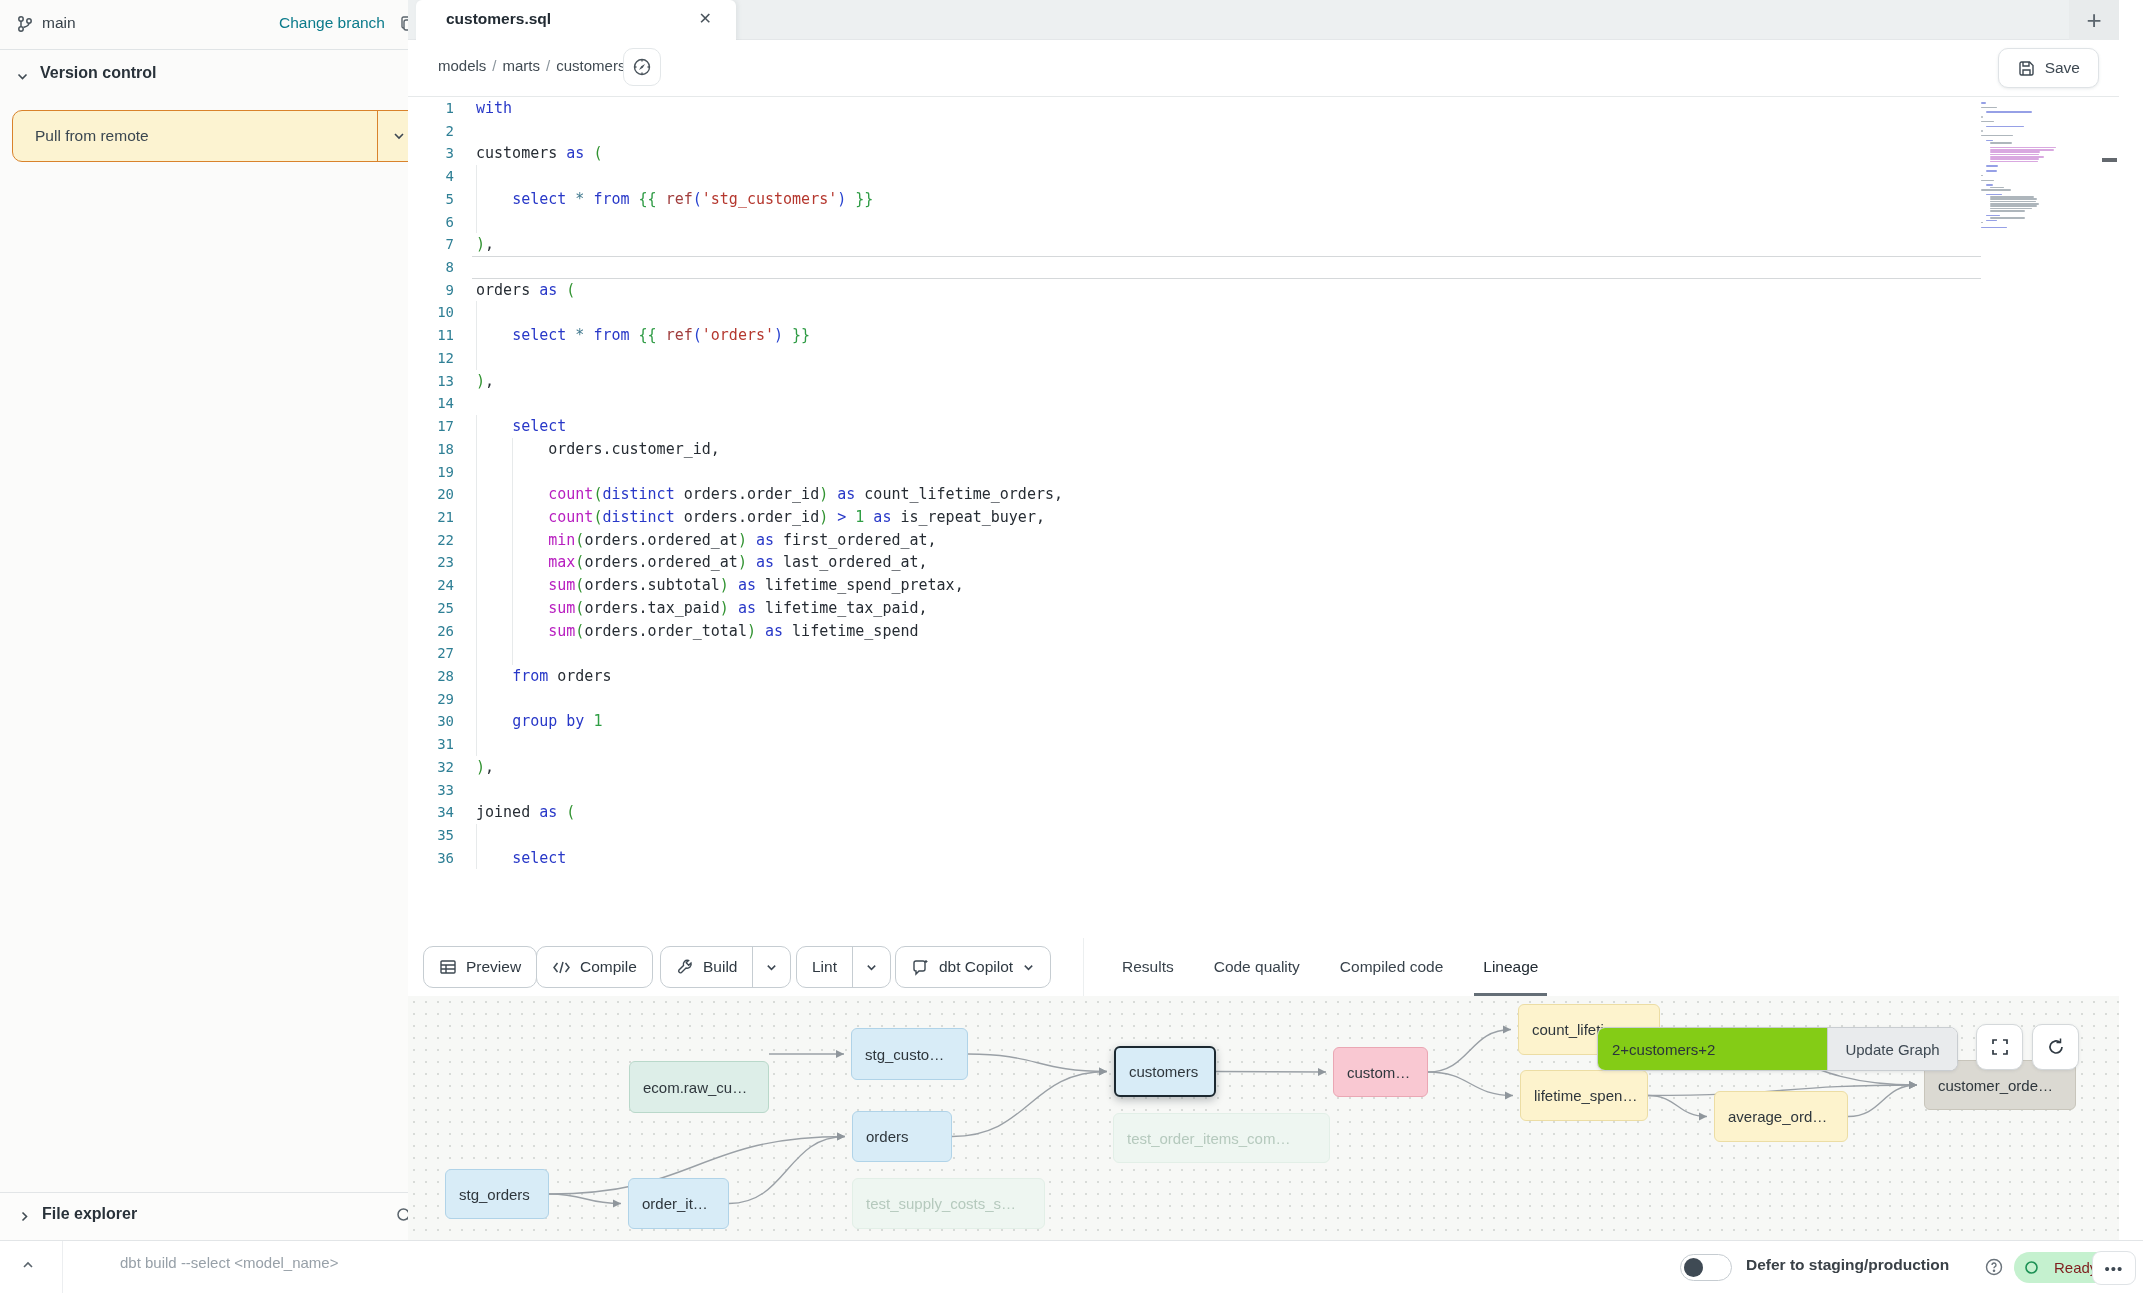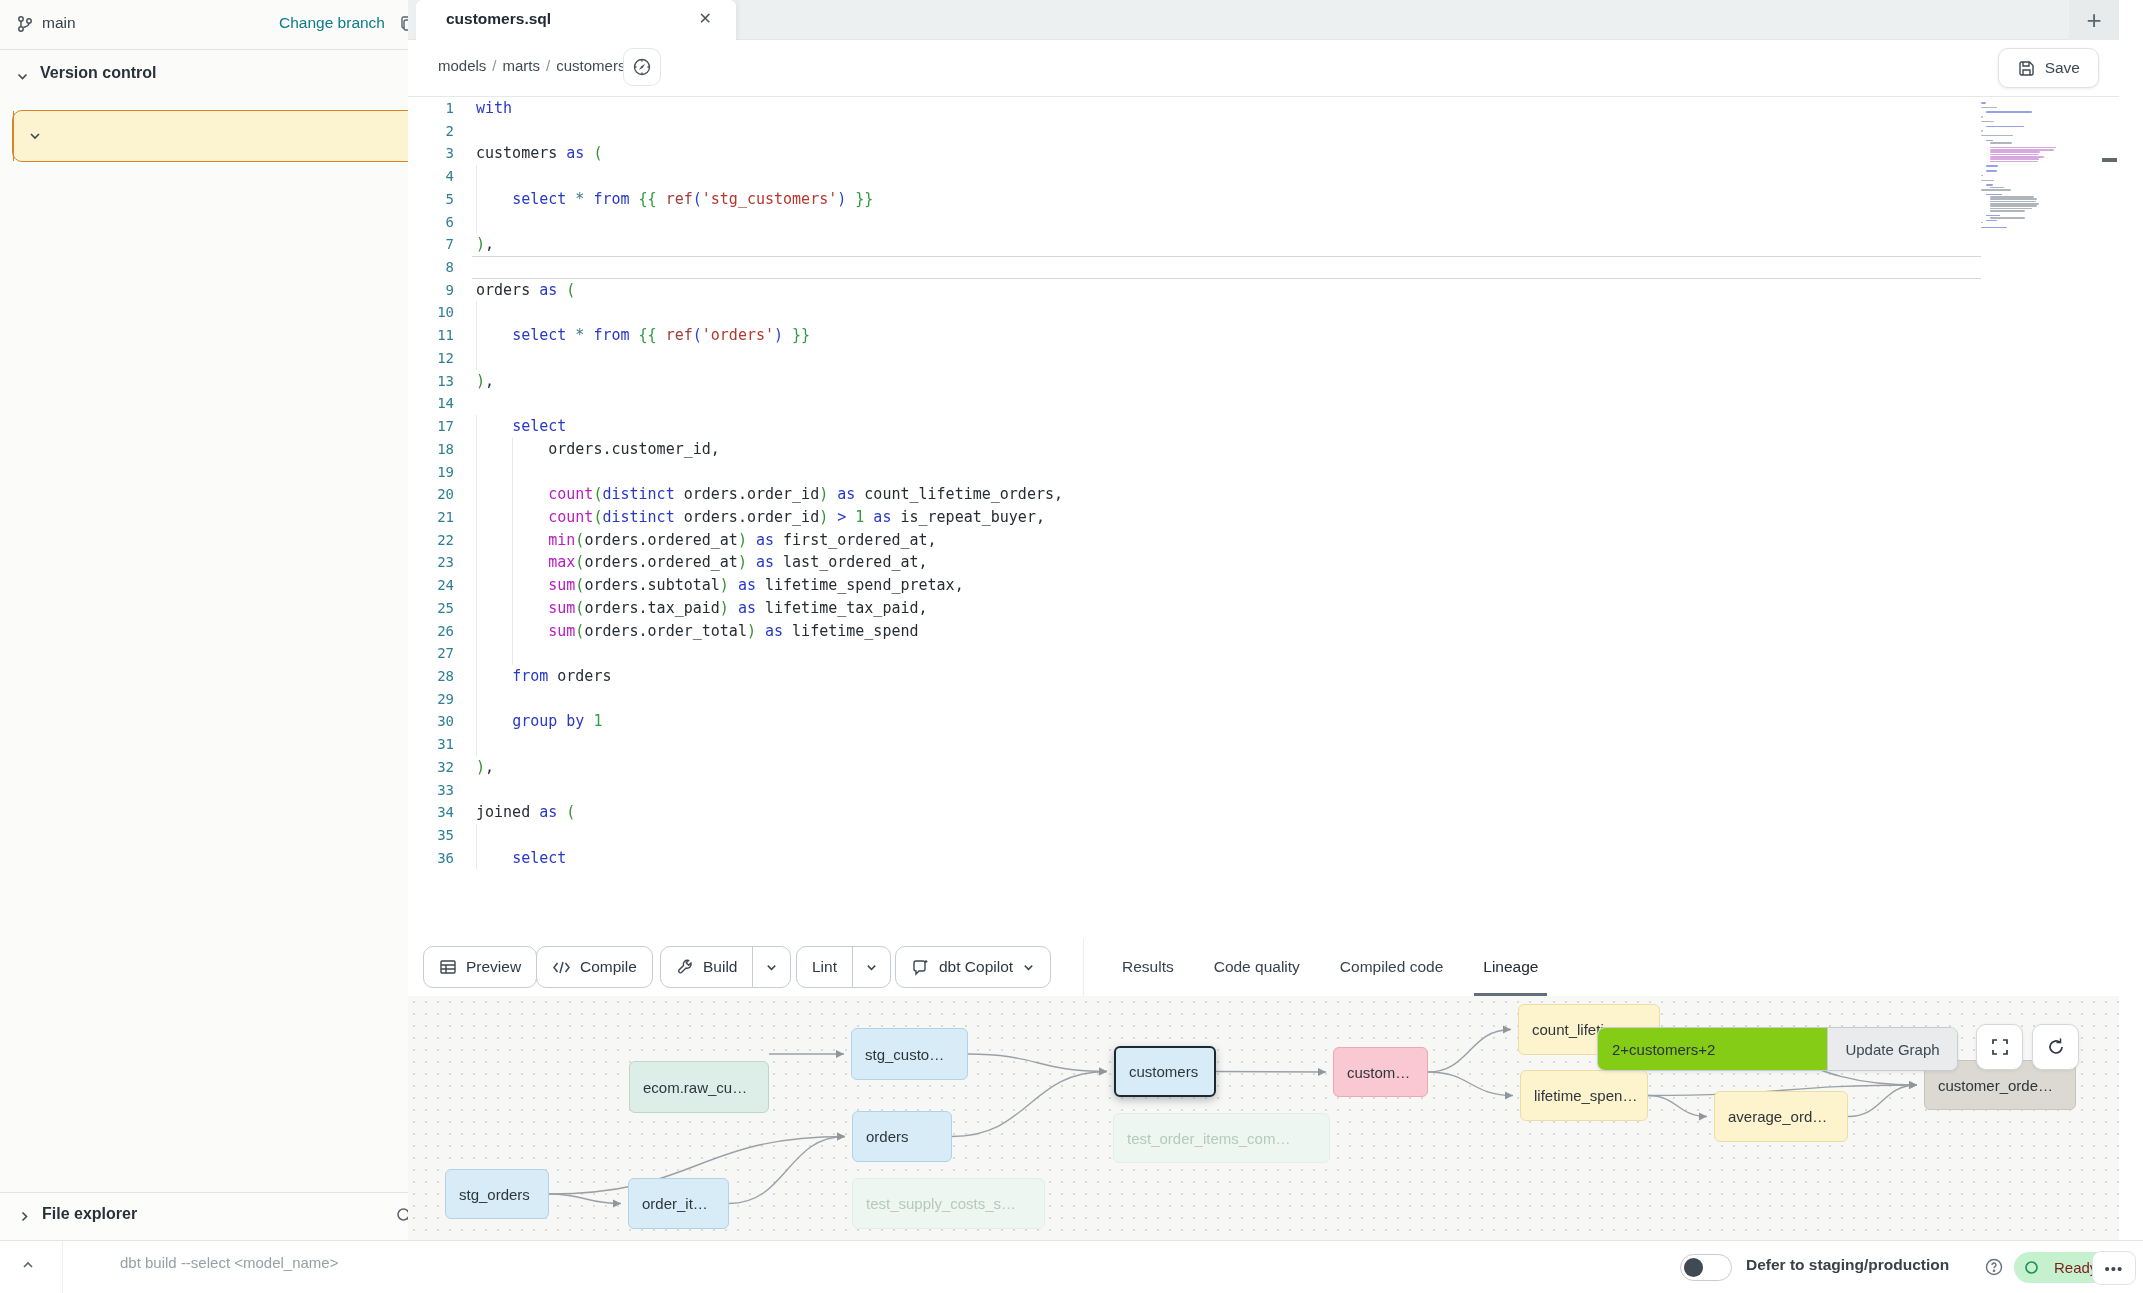--- a/index.html
+++ b/index.html
@@ -147,20 +147,21 @@
     </div>
     <div class="vc-head">
       <span class="vc-chev">
         <svg width="13" height="13" viewBox="0 0 13 13" fill="none" stroke="#3f4a52" stroke-width="1.6">
             <path d="M2.5 4.5l4 4 4-4"></path>
           </svg>
       </span>
       <span class="vc-label">Version control</span>
     </div>
     <div class="pull-btn">
+      <div class="pull-main">Pull from remote</div>
       <div class="pull-chev">
         <svg width="14" height="14" viewBox="0 0 14 14" fill="none" stroke="#3d4752" stroke-width="1.6">
             <path d="M3 5l4 4 4-4"></path>
           </svg>
       </div>
     </div>
     <div class="file-exp">
       <span class="fe-chev">
         <svg width="13" height="13" viewBox="0 0 13 13" fill="none" stroke="#3f4a52" stroke-width="1.6">
             <path d="M4.5 2.5l4 4-4 4"></path>

